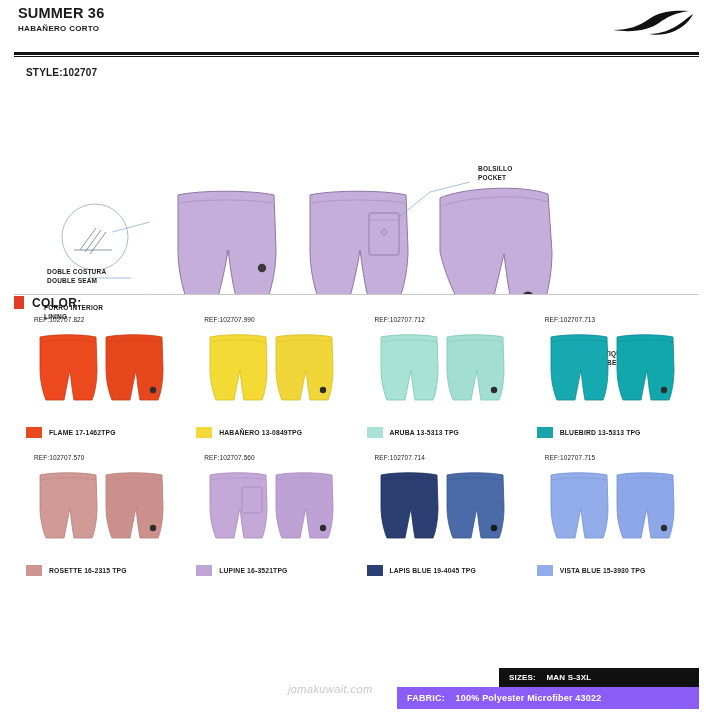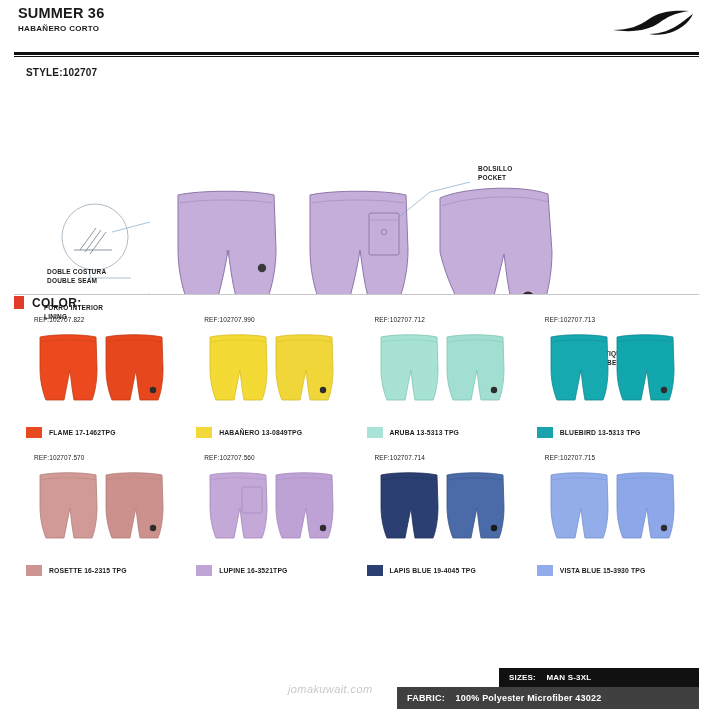--- a/index.html
+++ b/index.html
@@ -165,21 +165,21 @@
     font-size: 8px;
     font-weight: bold;
     padding: 5px 12px 5px 10px;
     width: 200px;
     letter-spacing: 0.2px;
   }
   .fabric-bar {
     position: absolute;
     right: 14px;
     bottom: 4px;
-    background: #404040;
+    background: #8b5cf6;
     color: #fff;
     font-size: 9px;
     font-weight: bold;
     padding: 6px 12px 6px 10px;
     width: 302px;
     letter-spacing: 0.2px;
   }
   .sizes-bar .lbl, .fabric-bar .lbl { margin-right: 8px; }
   svg { display: block; }
 </style>

